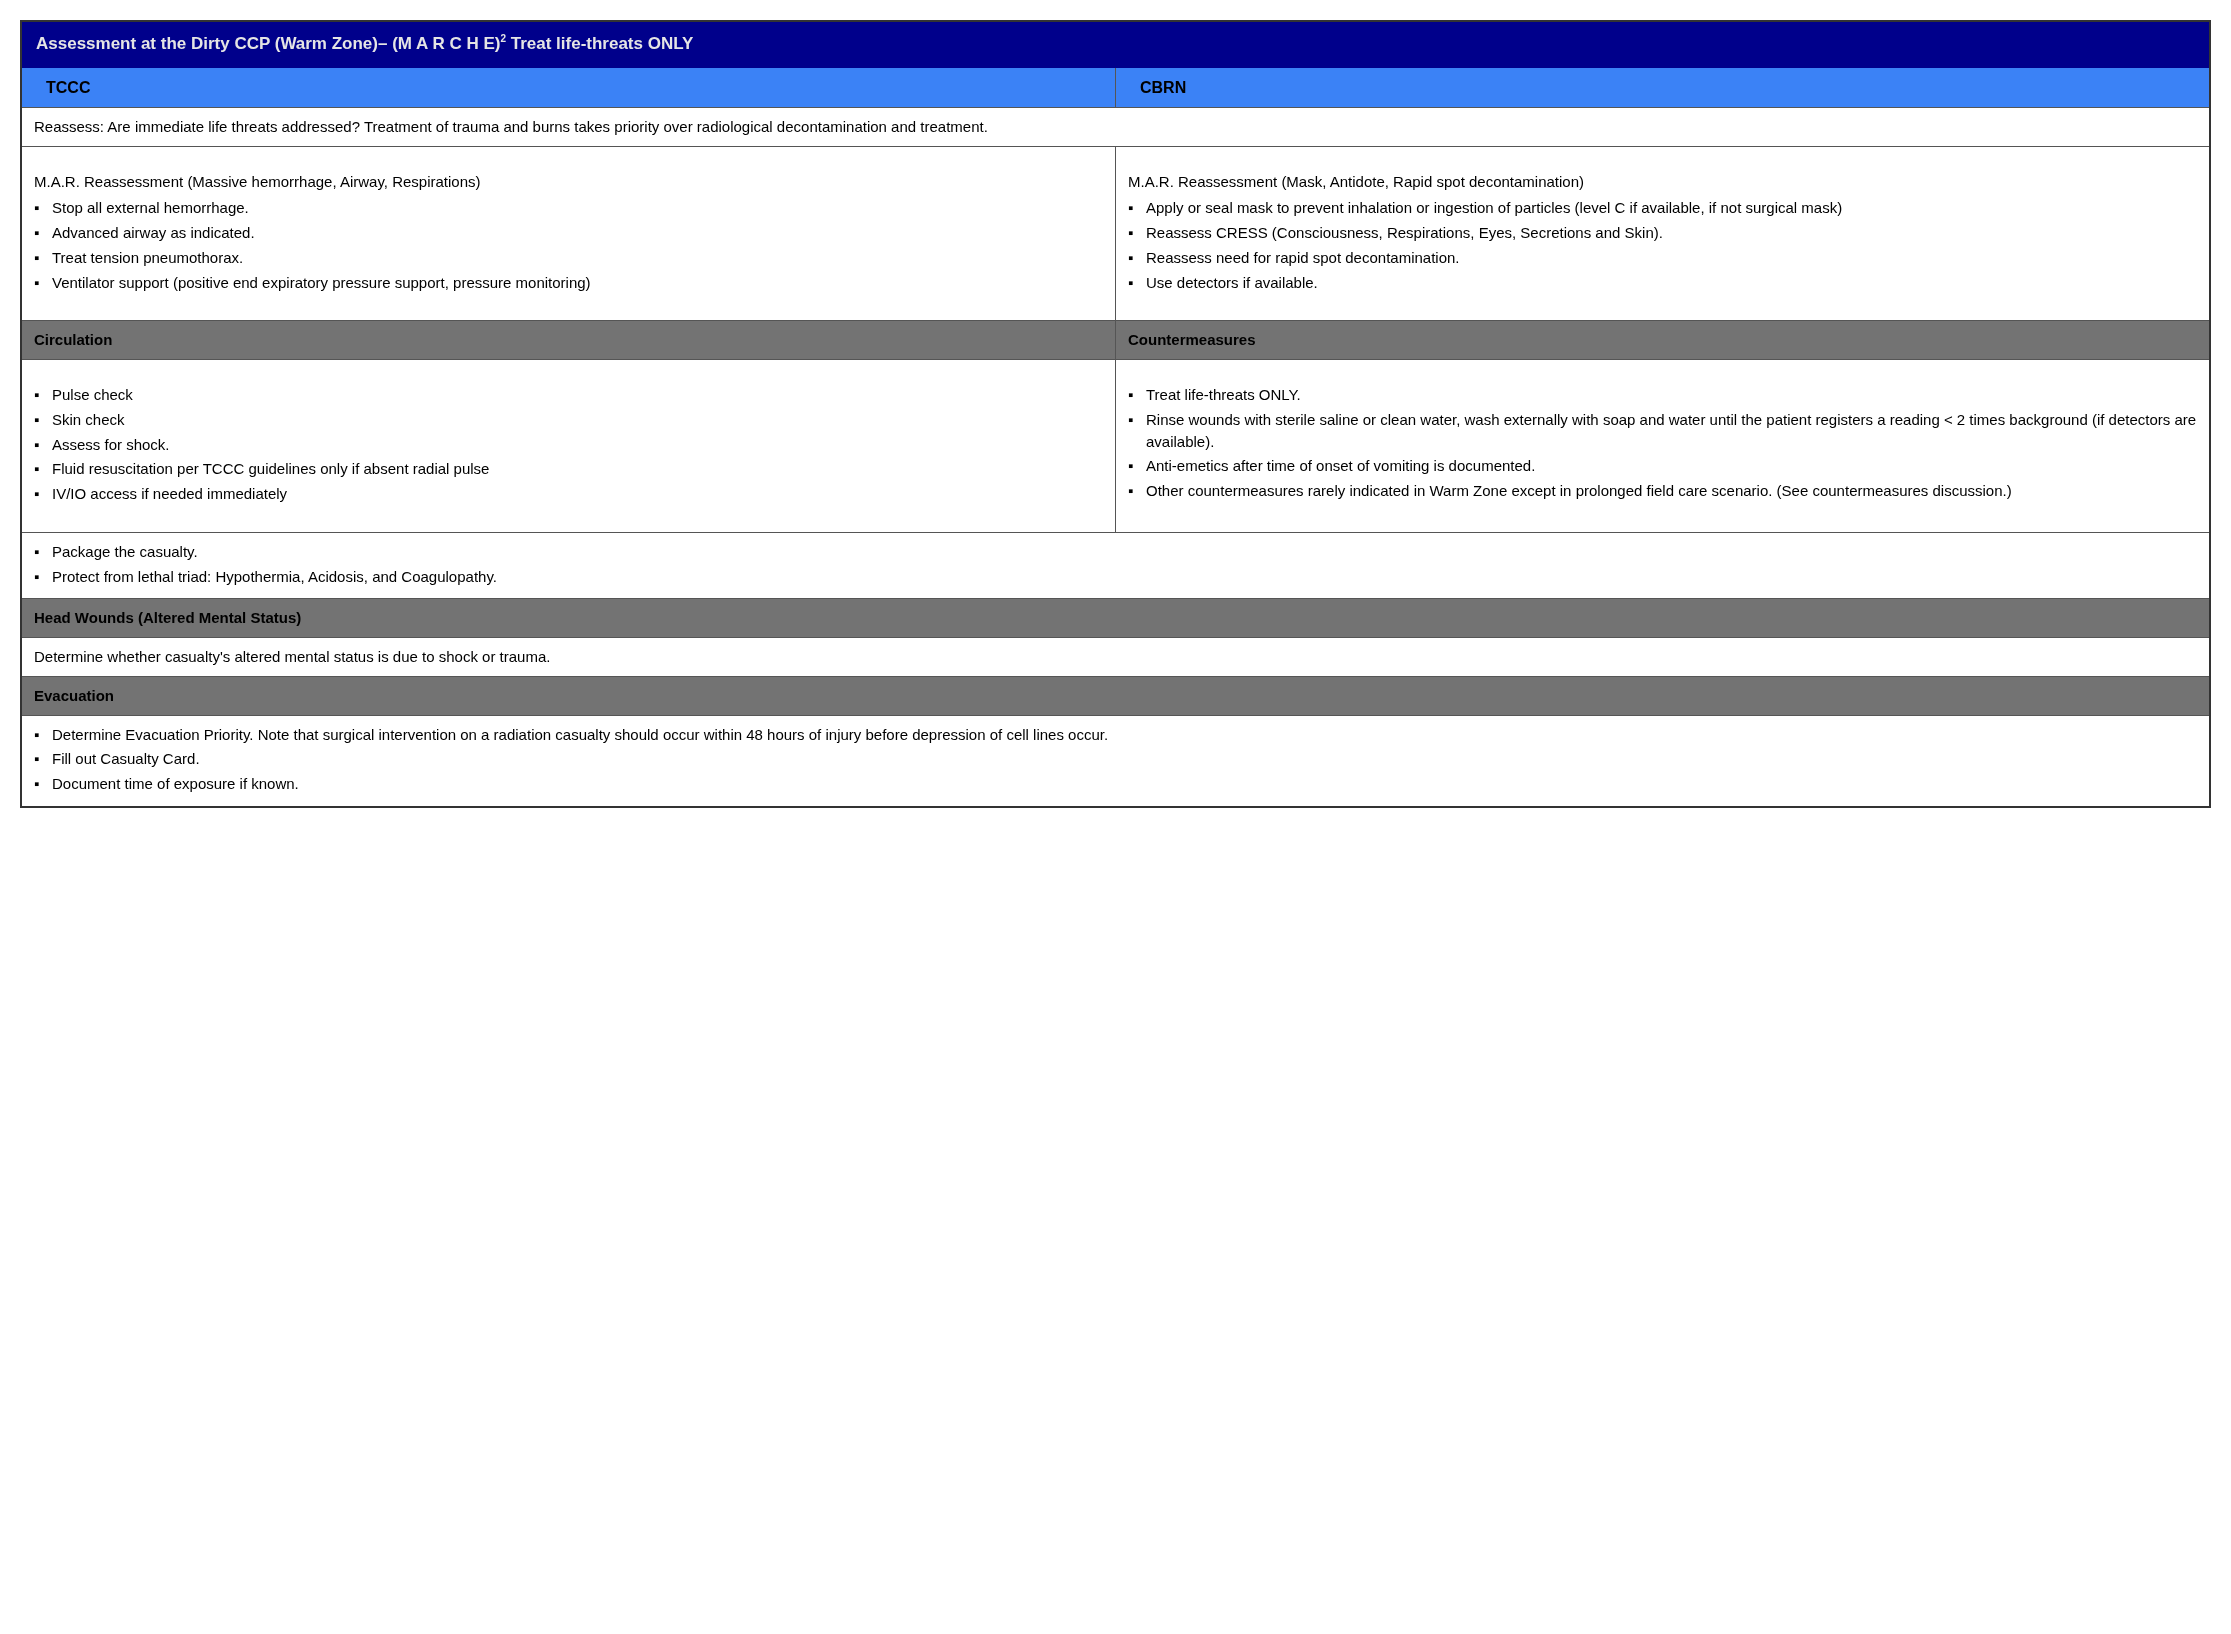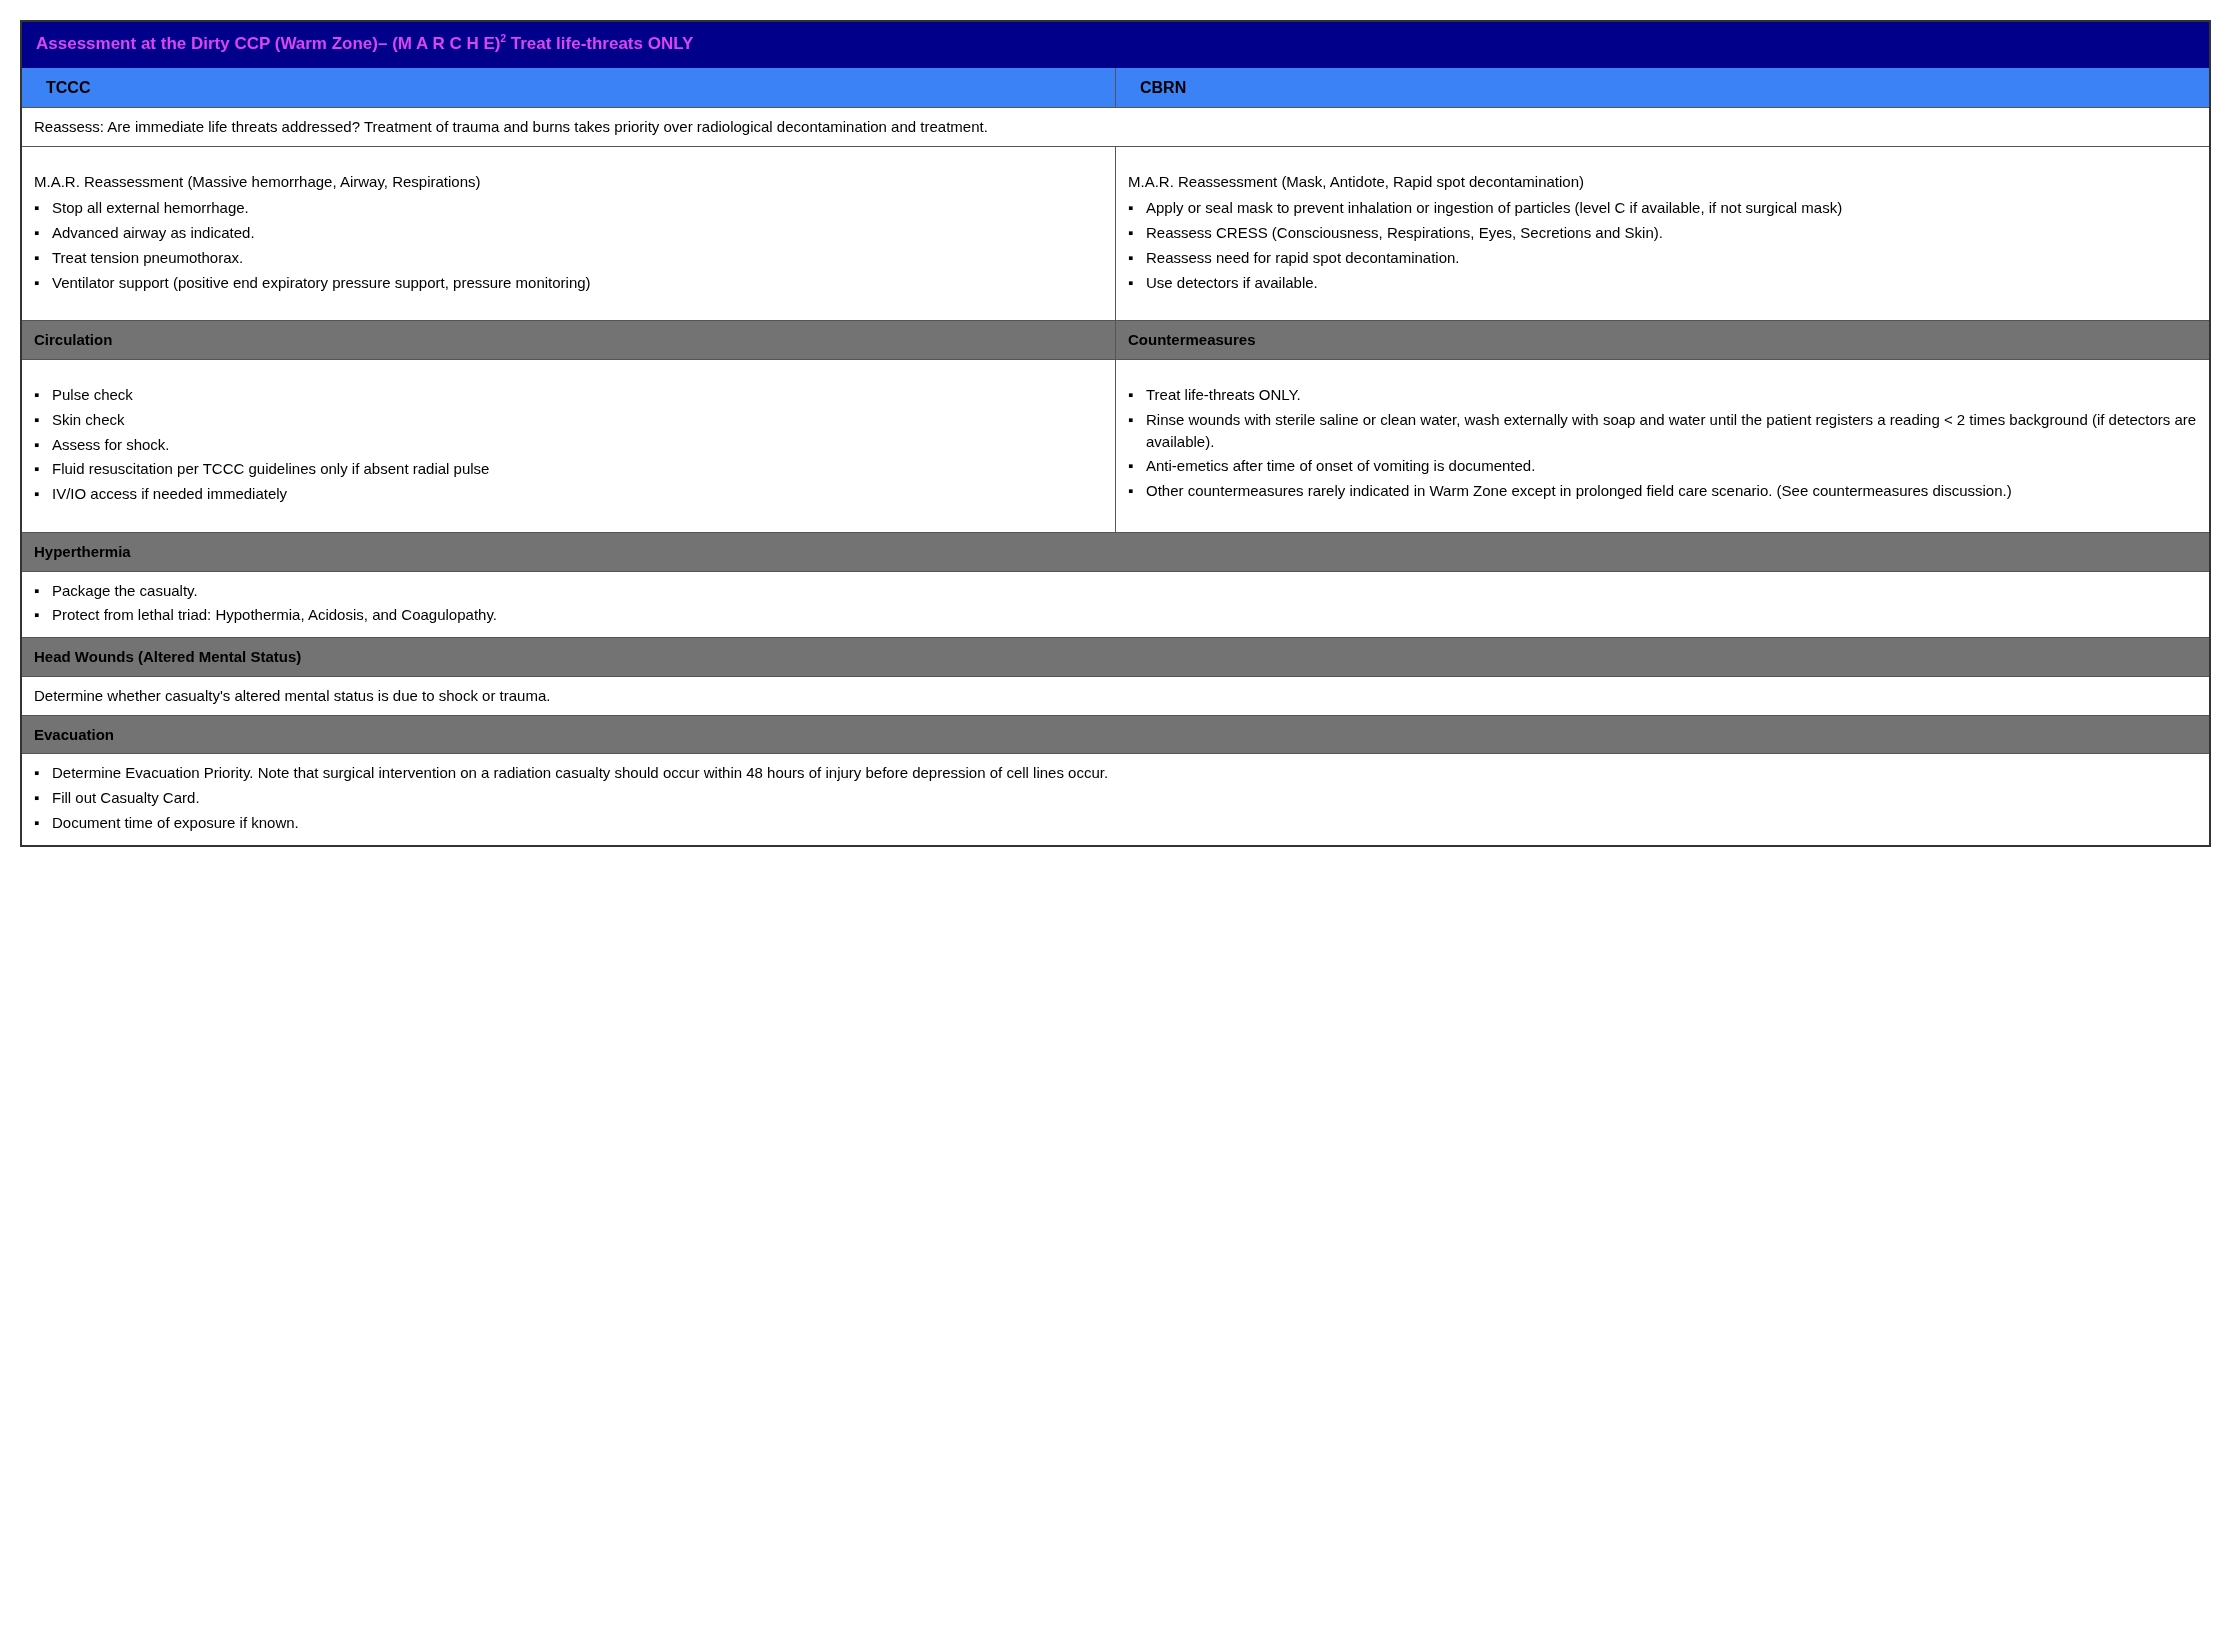--- a/index.html
+++ b/index.html
@@ -15,21 +15,21 @@
       border: 2px solid #333;
     }
     td, th {
       border: 1.5px solid #555;
       padding: 8px 12px;
       vertical-align: top;
       line-height: 1.45;
     }
     .header-row td {
       background-color: #00008B;
-      color: #d946ef;
+      color: #e5e5e5;
       font-size: 17px;
       font-weight: bold;
       padding: 10px 14px;
       border: 1.5px solid #00008B;
     }
     .col-header-row td {
       background-color: #3b82f6;
       font-weight: bold;
       font-size: 16px;
       border: 1.5px solid #555;
@@ -142,23 +142,20 @@
     <td class="half-col">
       <ul class="bullet-list">
         <li>Treat life-threats ONLY.</li>
         <li>Rinse wounds with sterile saline or clean water, wash externally with soap and water until the patient registers a reading &lt; 2 times background (if detectors are available).</li>
         <li>Anti-emetics after time of onset of vomiting is documented.</li>
         <li>Other countermeasures rarely indicated in Warm Zone except in prolonged field care scenario.  (See countermeasures discussion.)</li>
       </ul>
     </td>
   </tr>
 
-  <tr class="section-header-row">
-    <td colspan="2" class="bold-text">Hyperthermia</td>
-  </tr>
 
   <tr class="full-row">
     <td colspan="2">
       <ul class="bullet-list">
         <li>Package the casualty.</li>
         <li>Protect from lethal triad: Hypothermia, Acidosis, and Coagulopathy.</li>
       </ul>
     </td>
   </tr>
 

